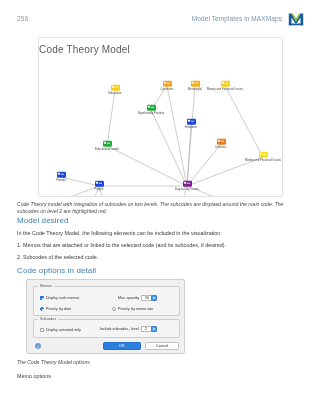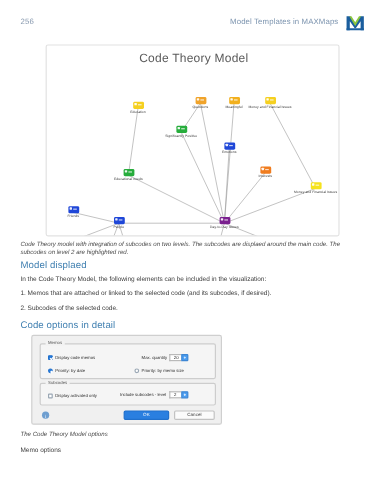--- a/index.html
+++ b/index.html
@@ -59,21 +59,20 @@
     border: 1px solid #e2e2e2;
     border-radius: 2px;
     box-sizing: border-box;
     overflow: hidden;
   }
   .figure-title {
     position: absolute;
     left: 0;
     top: 6px;
     width: 245px;
-    text-align: center;
     font-size: 10px;
     color: #5a5a5a;
     letter-spacing: 0.2px;
   }
   .diagram-svg {
     position: absolute;
     left: 0;
     top: 0;
   }
 
@@ -408,21 +407,21 @@
         <div class="node-label">Day-to-Day Issues</div>
       </div>
       <div class="node" style="left: 18px; top: 164px;">
         <div class="node-box" style="background: rgb(31, 71, 216);"></div>
       </div>
     </div>
 </div>
 
 <div class="caption caption-fig">Code Theory model with integration of subcodes on two levels. The subcodes are displaed around the main code. The subcodes on level 2 are highlighted red.</div>
 
-<div class="h2 h2-a">Model displaed</div>
+<div class="h2 h2-a">Model desired</div>
 <div class="para p-intro">In the Code Theory Model, the following elements can be included in the visualization:</div>
 <div class="para p-item1">1.  Memos that are attached or linked to the selected code (and its subcodes, if desired).</div>
 <div class="para p-item2">2.  Subcodes of the selected code.</div>
 <div class="h2 h2-b">Code options in detail</div>
 
 <div class="dialog">
 
   <div class="group group-memos">
     <div class="group-title">Memos</div>
 

